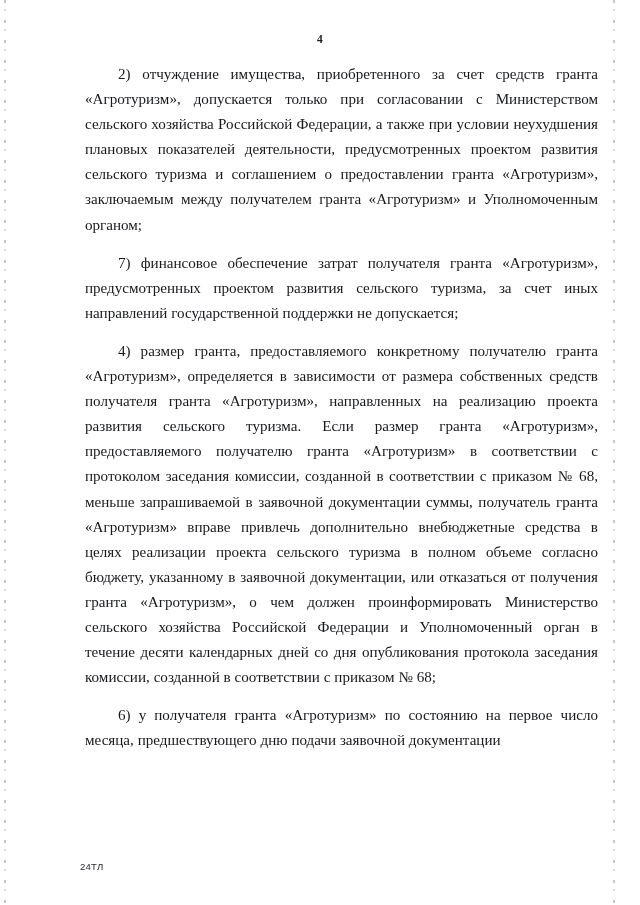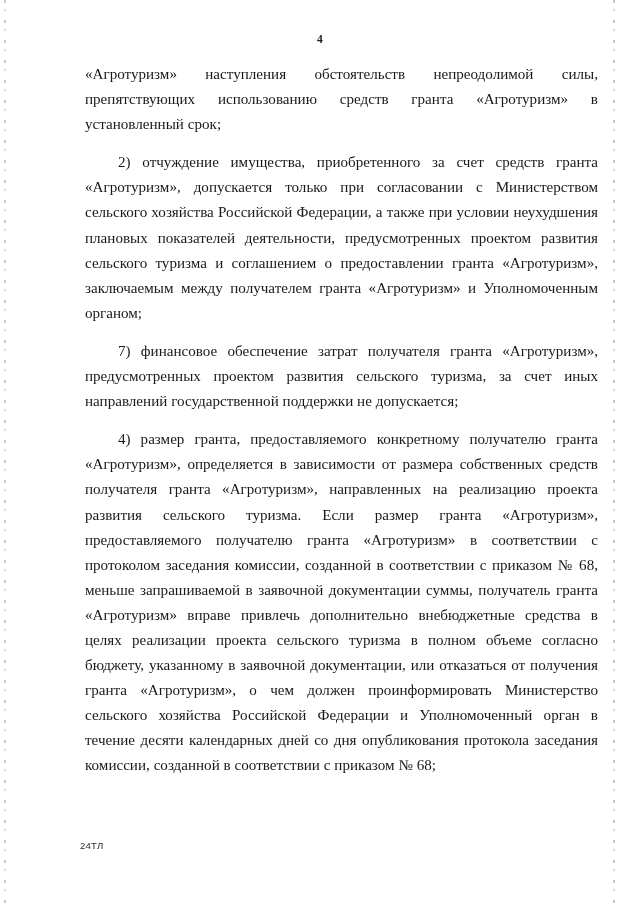--- a/index.html
+++ b/index.html
@@ -78,46 +78,46 @@
   .para.indented {
     text-indent: 33px;
   }
   .para + .para {
     margin-top: 13px;
   }
 
   .footer-mark {
     position: absolute;
     left: 80px;
-    top: 840px;
+    top: 861px;
     font-size: 9.6px;
     font-family: "Liberation Sans", "DejaVu Sans", sans-serif;
     color: #2b2d31;
     letter-spacing: 0.2px;
   }
 </style>
 </head>
 <body>
 
 <div class="page">
 
   <div class="scan-edge left"></div>
   <div class="scan-edge right"></div>
 
   <div class="page-number">4</div>
 
   <div class="body-text">
 
-    <p class="para">«Агротуризм» наступления обстоятельств непреодолимой силы, препятствующих использованию средств гранта «Агротуризм» в установленный срок;</p>
 
     <p class="para indented">2) отчуждение имущества, приобретенного за счет средств гранта «Агротуризм», допускается только при согласовании с Министерством сельского хозяйства Российской Федерации, а также при условии неухудшения плановых показателей деятельности, предусмотренных проектом развития сельского туризма и соглашением о предоставлении гранта «Агротуризм», заключаемым между получателем гранта «Агротуризм» и Уполномоченным органом;</p>
 
     <p class="para indented">7) финансовое обеспечение затрат получателя гранта «Агротуризм», предусмотренных проектом развития сельского туризма, за счет иных направлений государственной поддержки не допускается;</p>
 
     <p class="para indented">4) размер гранта, предоставляемого конкретному получателю гранта «Агротуризм», определяется в зависимости от размера собственных средств получателя гранта «Агротуризм», направленных на реализацию проекта развития сельского туризма. Если размер гранта «Агротуризм», предоставляемого получателю гранта «Агротуризм»  в соответствии с протоколом заседания комиссии, созданной в соответствии с приказом № 68, меньше запрашиваемой в заявочной документации суммы, получатель гранта «Агротуризм» вправе привлечь дополнительно внебюджетные средства в целях реализации проекта сельского туризма в полном объеме согласно бюджету, указанному в заявочной документации, или отказаться от получения гранта «Агротуризм», о чем должен проинформировать Министерство сельского хозяйства Российской Федерации и Уполномоченный орган в течение десяти календарных дней со дня опубликования протокола заседания комиссии, созданной в соответствии с приказом № 68;</p>
 
 
+    <p class="para indented">6) у получателя гранта «Агротуризм» по состоянию на первое число месяца, предшествующего дню подачи заявочной документации</p>
 
   </div>
 
   <div class="footer-mark">24ТЛ</div>
 
 </div>
 
 </body></html>

